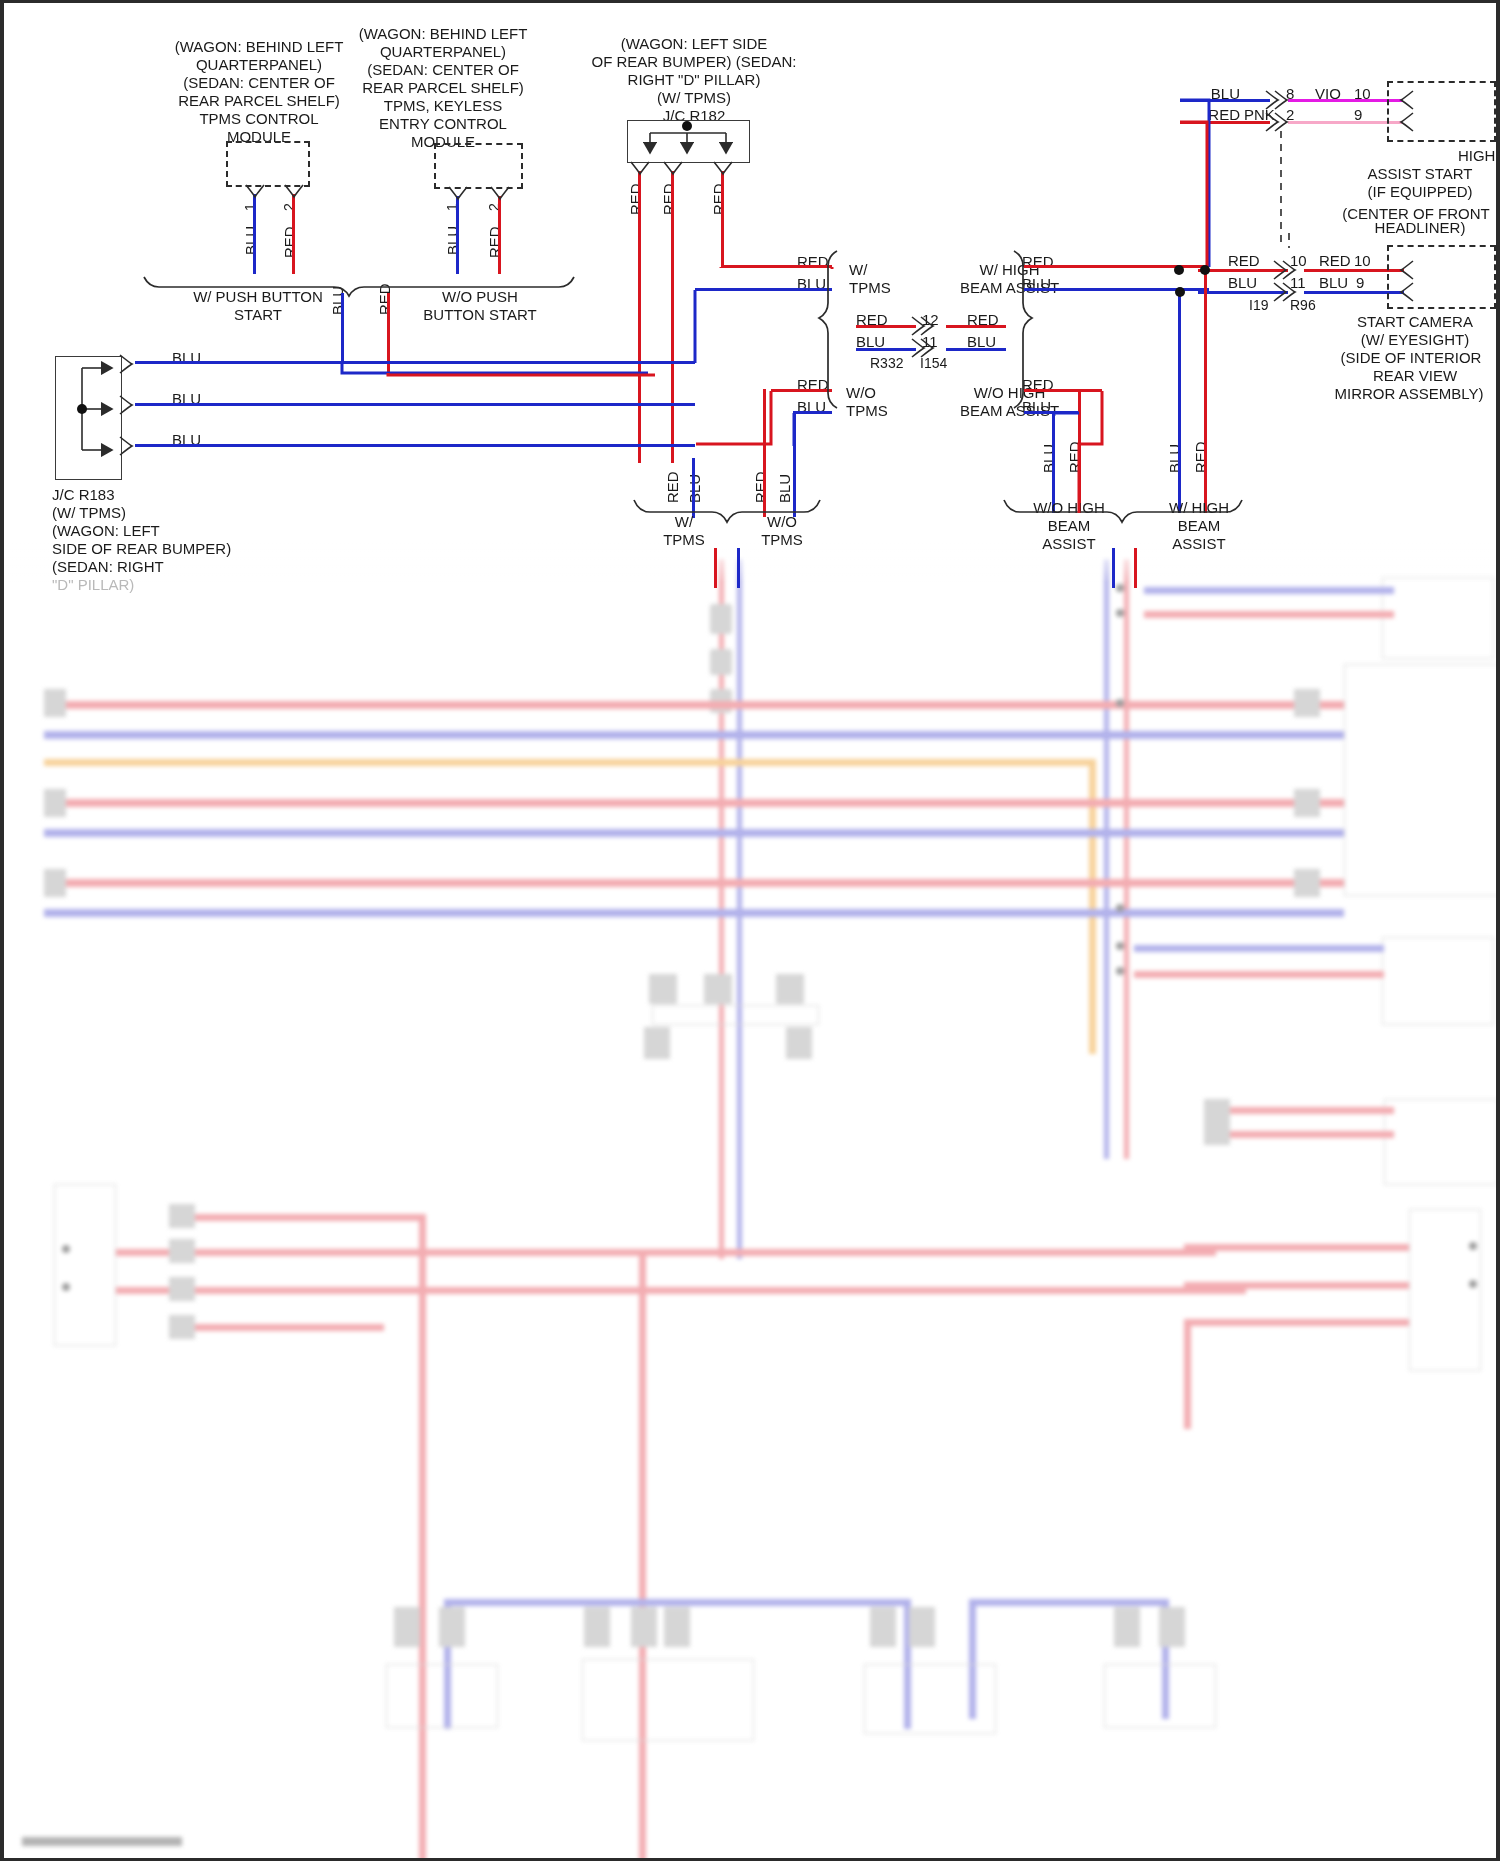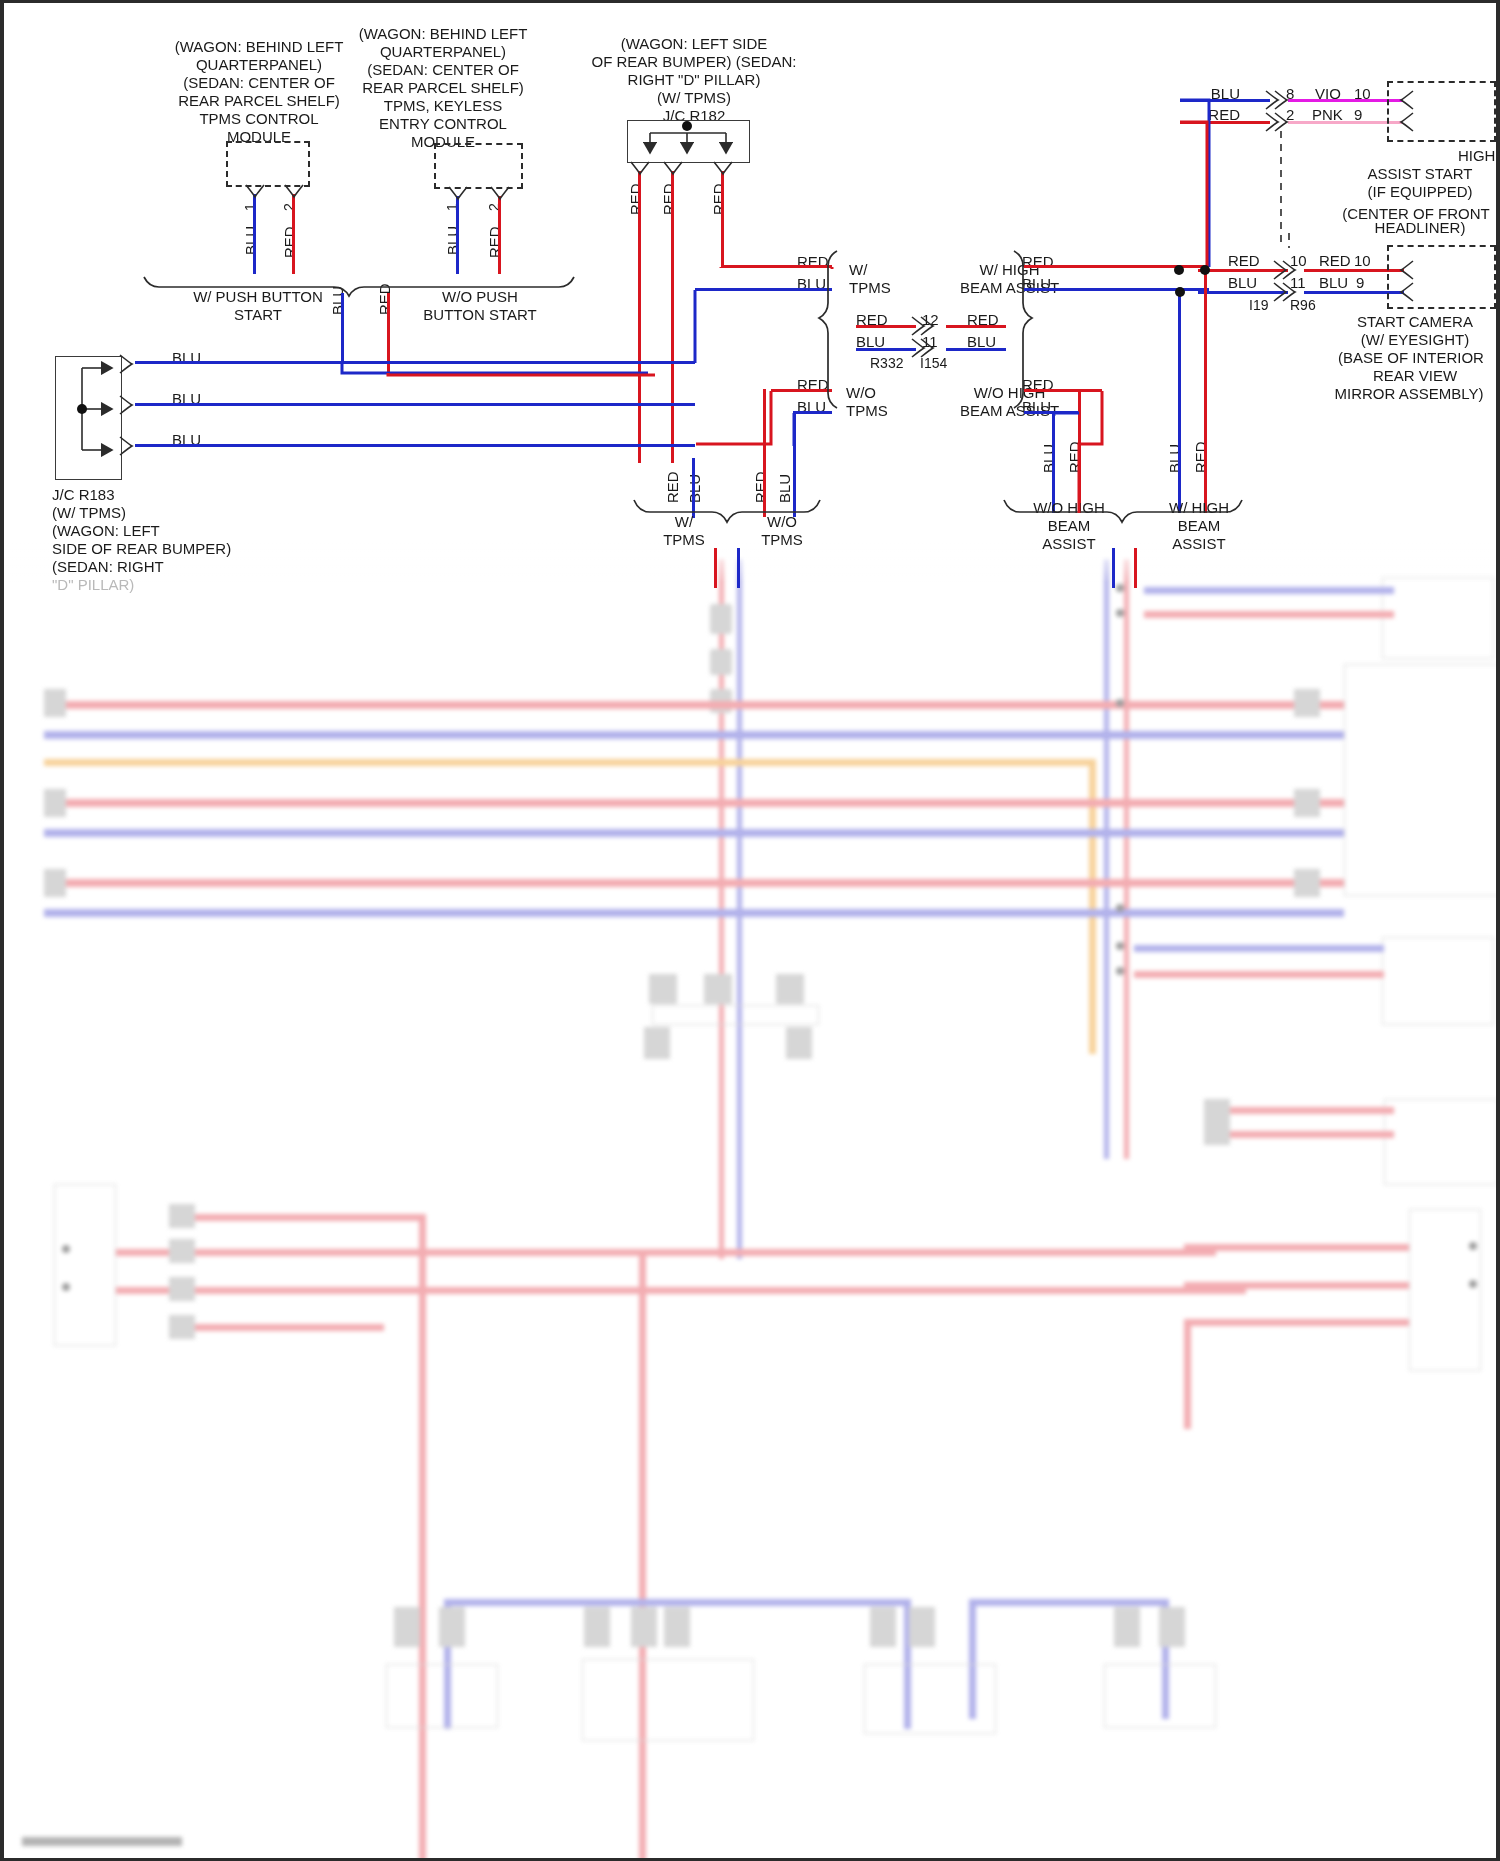--- a/index.html
+++ b/index.html
@@ -269,21 +269,21 @@
     <div class="txt r" style="left:1180px;top:82px;width:56px;">BLU</div>
     <div class="wire blu" style="left:1176px;top:96px;width:90px;height:3px;"></div>
     <div class="txt" style="left:1282px;top:82px;">8</div>
     <div class="txt" style="left:1311px;top:82px;">VIO</div>
     <div class="wire vio" style="left:1284px;top:96px;width:115px;height:3px;"></div>
     <div class="txt" style="left:1350px;top:82px;">10</div>
 
     <div class="txt r" style="left:1180px;top:103px;width:56px;">RED</div>
     <div class="wire red" style="left:1176px;top:118px;width:90px;height:3px;"></div>
     <div class="txt" style="left:1282px;top:103px;">2</div>
-    <div class="txt" style="left:1308px;top:103px;">PNK</div>
+    <div class="txt" style="left:1240px;top:103px;">PNK</div>
     <div class="wire pnk" style="left:1284px;top:118px;width:115px;height:3px;"></div>
     <div class="txt" style="left:1350px;top:103px;">9</div>
 
     <div class="boxdash" style="left:1383px;top:78px;width:105px;height:57px;"></div>
     <div class="txt c" style="left:1420px;top:144px;width:152px;">HIGH BEAM</div>
     <div class="txt c" style="left:1340px;top:162px;width:152px;">ASSIST START</div>
     <div class="txt c" style="left:1340px;top:180px;width:152px;">(IF EQUIPPED)</div>
     <div class="txt c" style="left:1332px;top:202px;width:160px;">(CENTER OF FRONT</div>
     <div class="txt c" style="left:1340px;top:216px;width:152px;">HEADLINER)</div>
 
@@ -300,21 +300,21 @@
     <div class="txt" style="left:1315px;top:271px;">BLU</div>
     <div class="wire blu" style="left:1300px;top:288px;width:100px;height:3px;"></div>
     <div class="txt" style="left:1352px;top:271px;">9</div>
 
     <div class="txt" style="left:1245px;top:294px;font-size:14px;">I19</div>
     <div class="txt" style="left:1286px;top:294px;font-size:14px;">R96</div>
 
     <div class="boxdash" style="left:1383px;top:242px;width:105px;height:60px;"></div>
     <div class="txt c" style="left:1330px;top:310px;width:162px;">START CAMERA</div>
     <div class="txt c" style="left:1330px;top:328px;width:162px;">(W/ EYESIGHT)</div>
-    <div class="txt c" style="left:1322px;top:346px;width:170px;">(BASE OF INTERIOR</div>
+    <div class="txt c" style="left:1322px;top:346px;width:170px;">(SIDE OF INTERIOR</div>
     <div class="txt c" style="left:1330px;top:364px;width:162px;">REAR VIEW</div>
     <div class="txt c" style="left:1318px;top:382px;width:174px;">MIRROR ASSEMBLY)</div>
 
     <div class="vtxt" style="left:660px;top:500px;font-size:15px;">RED</div>
     <div class="vtxt" style="left:682px;top:500px;font-size:15px;">BLU</div>
     <div class="wire blu" style="left:688px;top:455px;width:3px;height:60px;"></div>
     <div class="txt c" style="left:640px;top:510px;width:80px;">W/</div>
     <div class="txt c" style="left:640px;top:528px;width:80px;">TPMS</div>
 
     <div class="vtxt" style="left:748px;top:500px;font-size:15px;">RED</div>

